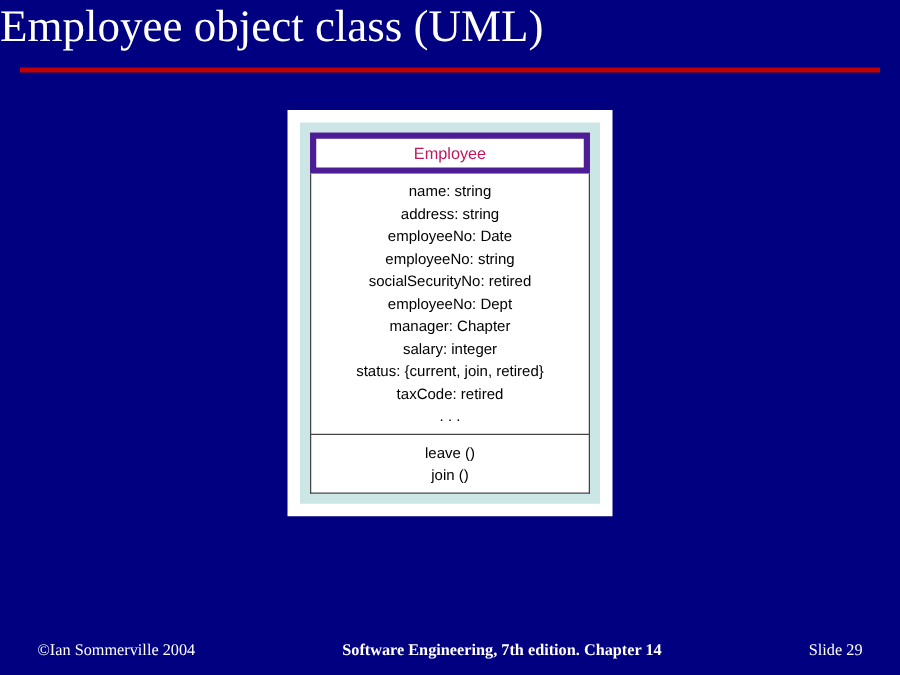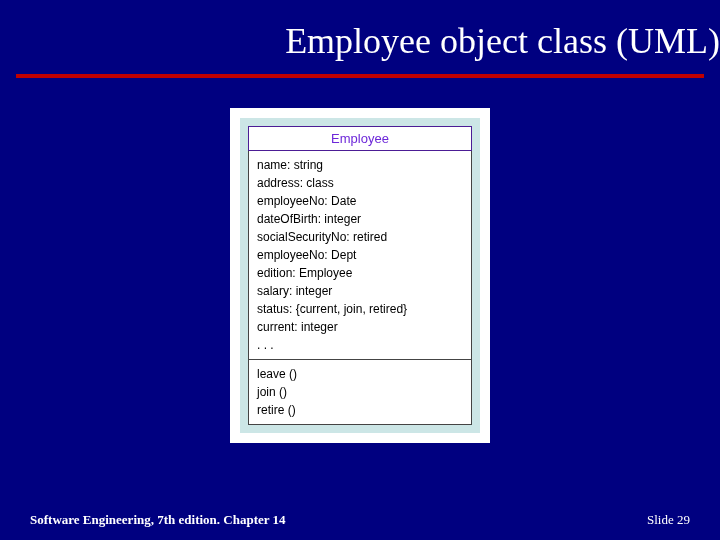--- a/index.html
+++ b/index.html
@@ -7,22 +7,21 @@
       width: 720px;
       height: 540px;
       background: #000080;
       font-family: 'Times New Roman', serif;
       position: relative;
       overflow: hidden;
     }
     .title {
       color: white;
       font-size: 36px;
-      text-align: right;
-      padding-top: 20px;
+      text-align: left;
       padding-bottom: 12px;
       font-weight: normal;
     }
     .rule {
       border: none;
       border-top: 4px solid #c00000;
       margin: 0 16px;
     }
     .diagram-wrap {
       display: flex;
@@ -33,36 +32,37 @@
       background: white;
       padding: 10px;
     }
     .uml-box-outer {
       background: #cce6e6;
       padding: 8px;
       width: 240px;
     }
     .uml-header {
       background: white;
-      border: 1px solid #4c1d95;
+      border: 5px solid #4c1d95;
       text-align: center;
       font-family: Arial, sans-serif;
       font-size: 13px;
       padding: 4px 0;
-      color: #6d28d9;
+      color: #be185d;
     }
     .uml-section {
       background: white;
       border: 1px solid #444;
       border-top: none;
       font-family: Arial, sans-serif;
       font-size: 12px;
       color: #000;
       padding: 5px 8px;
       line-height: 1.5;
+      text-align: center;
     }
     .footer {
       position: absolute;
       bottom: 12px;
       left: 0;
       width: 100%;
       display: flex;
       justify-content: space-between;
       color: white;
       font-size: 13px;
@@ -77,39 +77,39 @@
 
 <h1 class="title">Employee object class (UML)</h1>
 <hr class="rule">
 
 <div class="diagram-wrap">
   <div class="diagram-canvas">
     <div class="uml-box-outer">
       <div class="uml-header">Employee</div>
       <div class="uml-section" id="attrs">
           <div>name: string</div>
-          <div>address: class</div>
+          <div>address: string</div>
           <div>employeeNo: Date</div>
-          <div>dateOfBirth: integer</div>
+          <div>employeeNo: string</div>
           <div>socialSecurityNo: retired</div>
           <div>employeeNo: Dept</div>
-          <div>edition: Employee</div>
+          <div>manager: Chapter</div>
           <div>salary: integer</div>
           <div>status: {current, join, retired}</div>
-          <div>current: integer</div>
+          <div>taxCode: retired</div>
           <div>. . .</div>
         </div>
       <div class="uml-section" id="methods">
           <div>leave ()</div>
           <div>join ()</div>
-          <div>retire ()</div>
         </div>
     </div>
   </div>
 </div>
 
 <div class="footer">
+  <span class="left">©Ian Sommerville 2004</span>
   <span class="center">Software Engineering, 7th edition. Chapter 14</span>
   <span class="right">
     <span>Slide</span>
     <span>29</span>
   </span>
 </div>
 
 </body></html>

